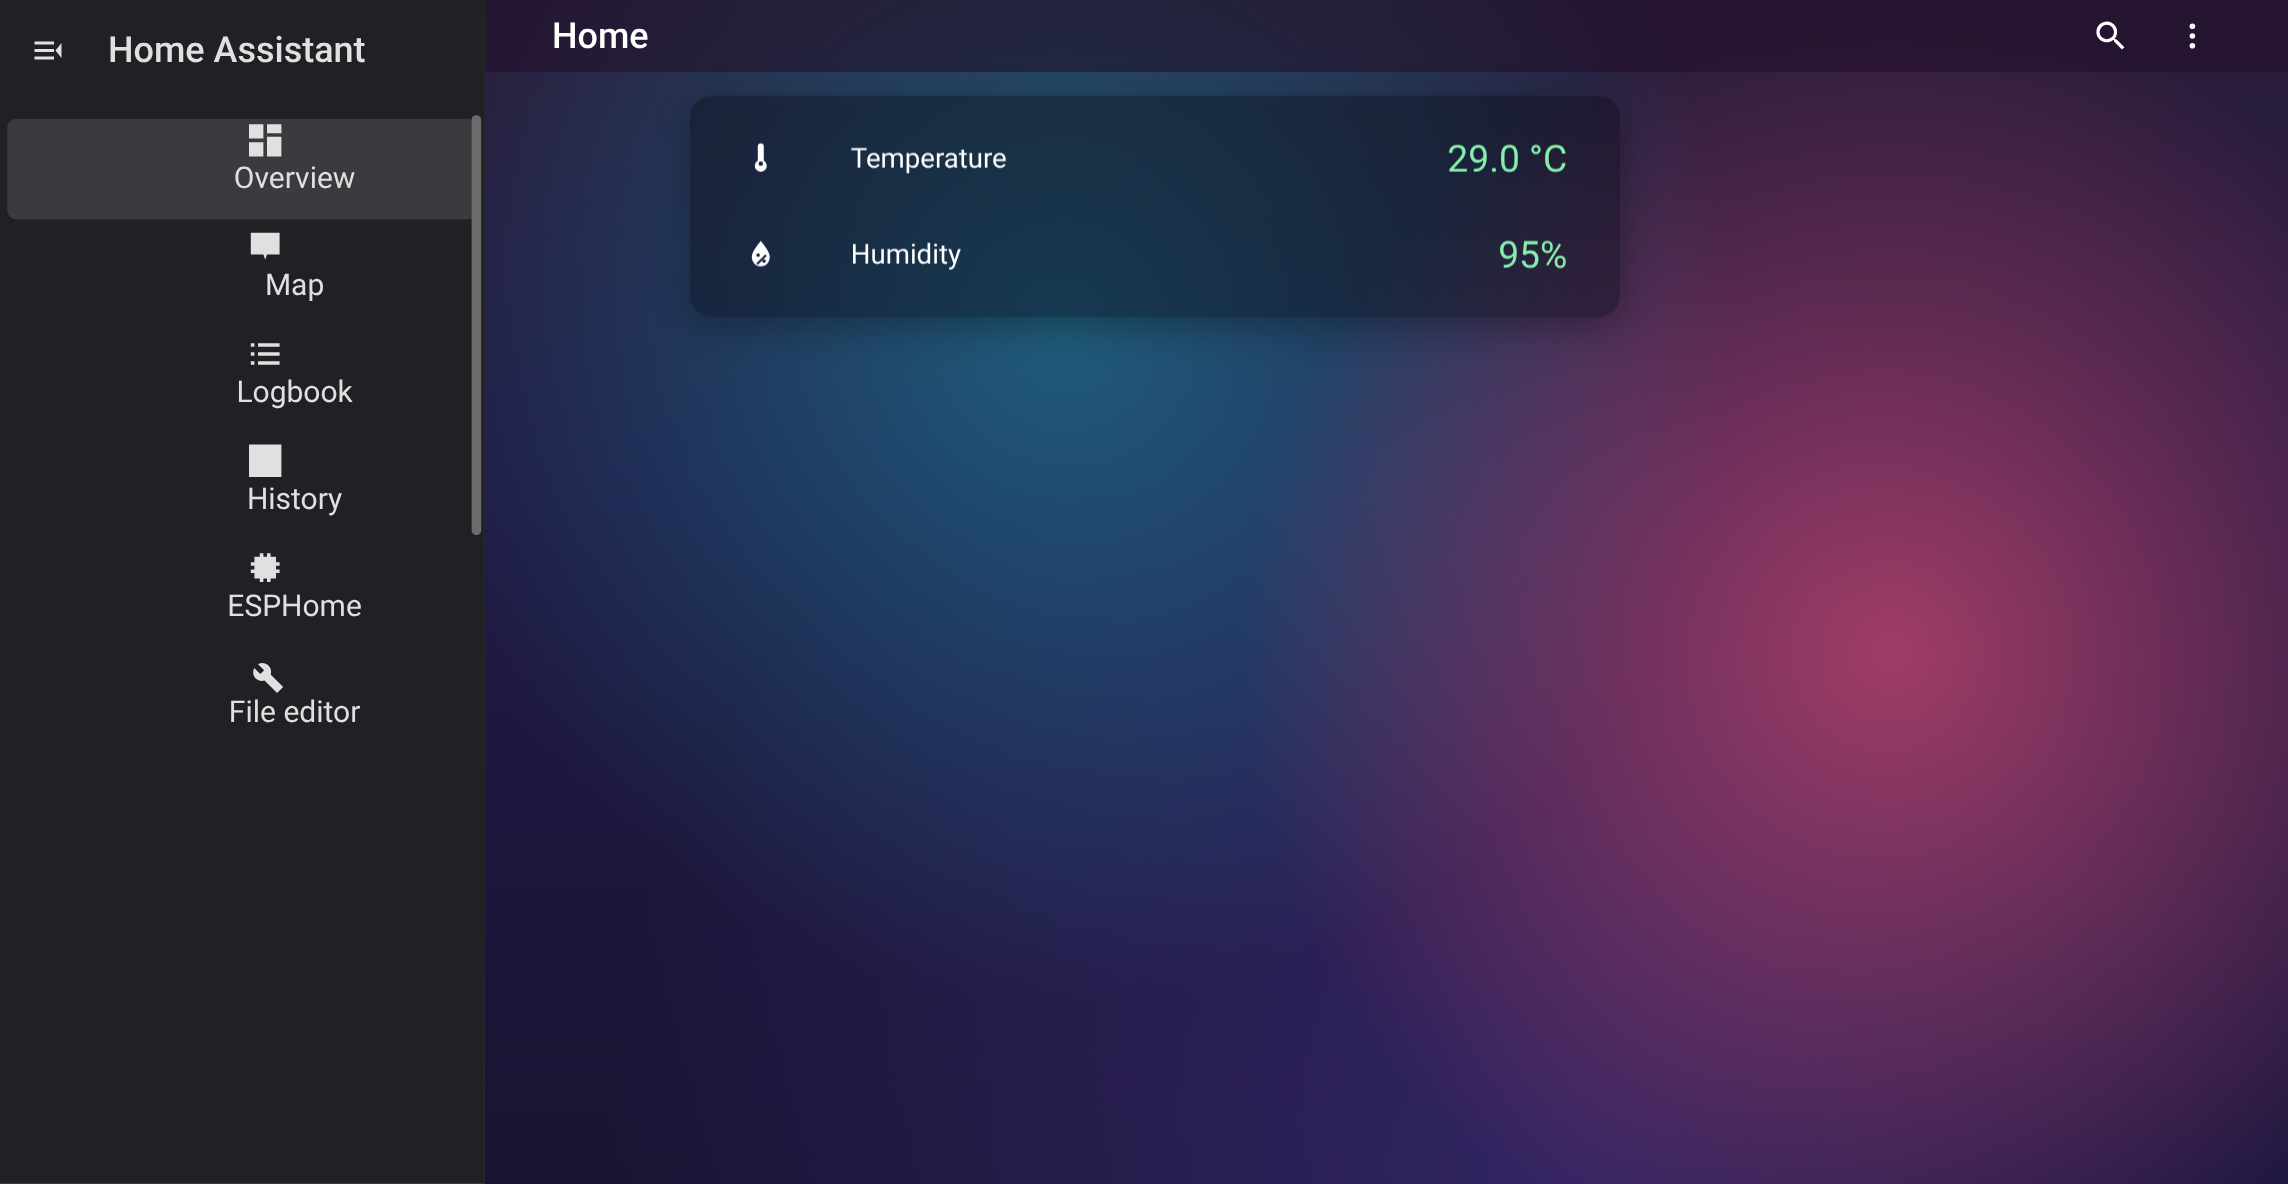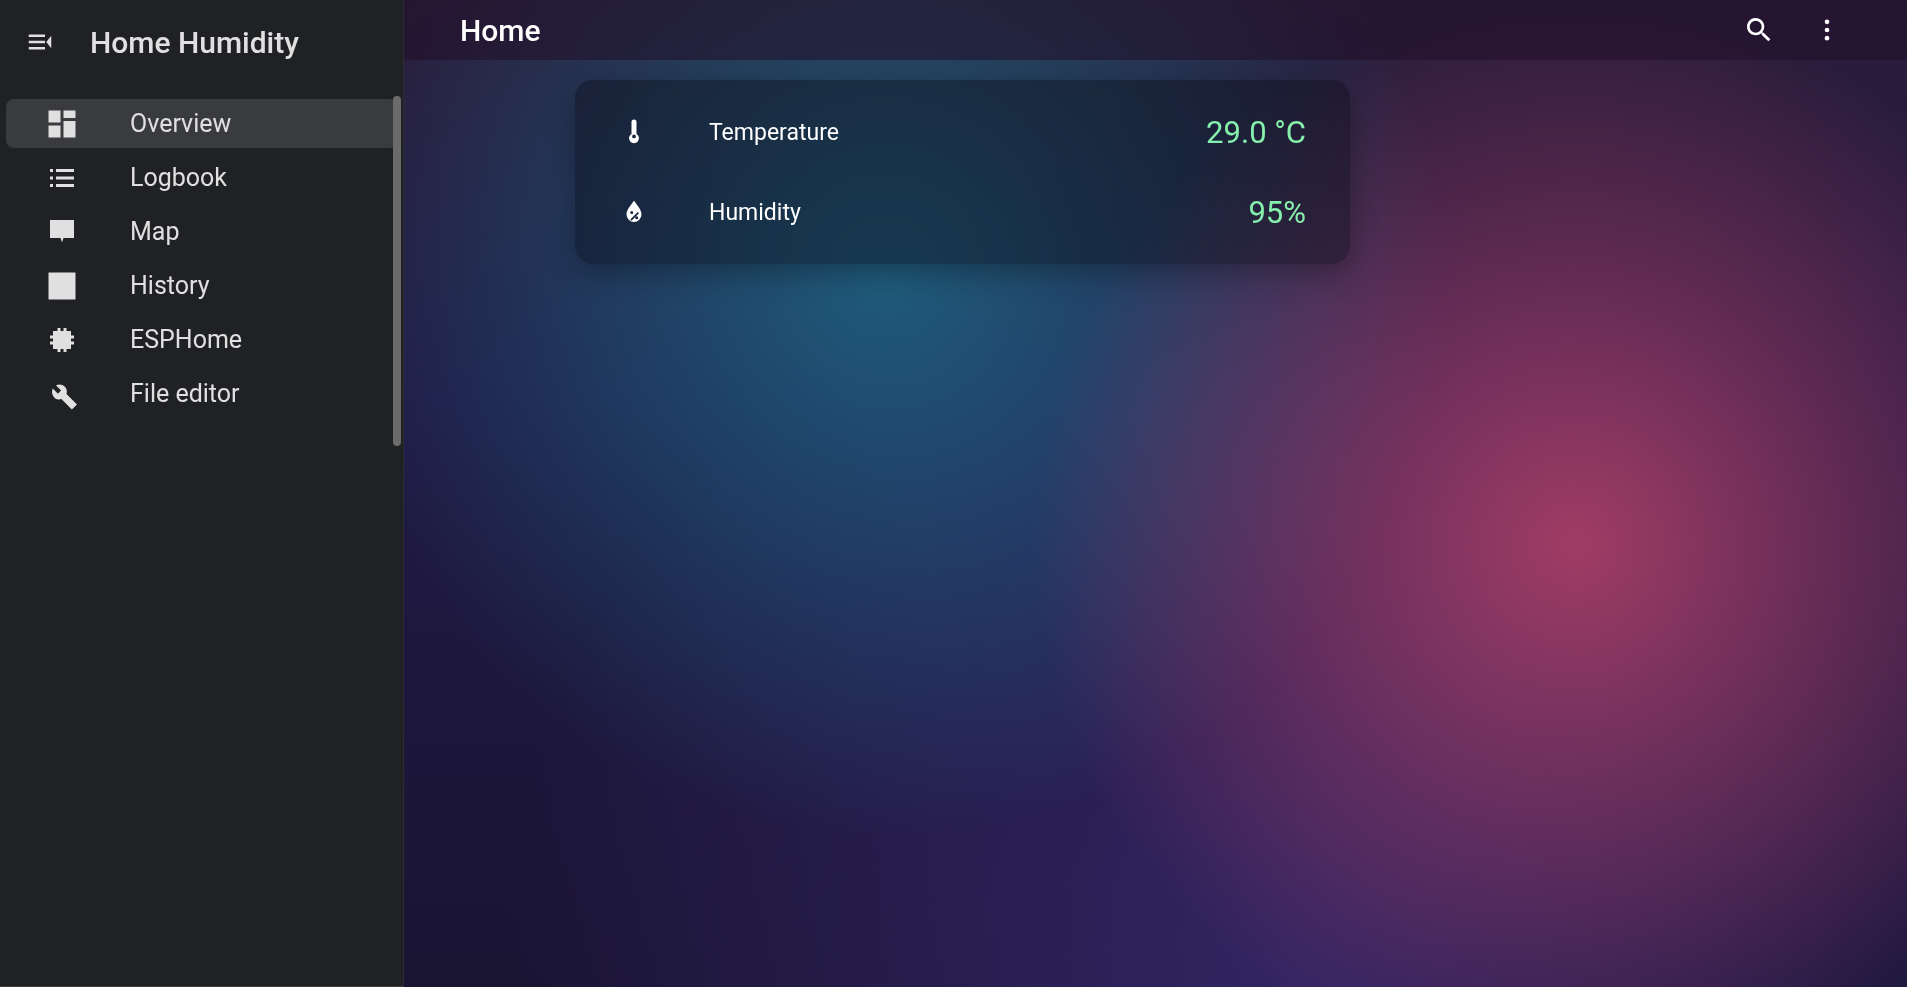--- a/index.html
+++ b/index.html
@@ -10,21 +10,21 @@
 .sidebar { width:404px; height:100%; background:#202124; display:flex; flex-direction:column; border-right:1px solid rgba(255,255,255,.05); }
 .sb-header { height:84px; display:flex; align-items:center; padding:0 20px; }
 .sb-header .collapse { width:40px; height:40px; display:flex; align-items:center; justify-content:center; fill:#e0e0e0; cursor:pointer; }
 .sb-header .title { font-size:30px; font-weight:500; color:#e0e0e0; margin-left:30px; }
 
 .sb-nav { flex:1; overflow:hidden; position:relative; padding-top:10px; }
 .sb-nav::after { 
   content:""; position:absolute; right:2px; top:12px; width:8px; height:350px;
   background:#6b6b6b; border-radius:4px;
 }
-.nav-item { height:49px; display:flex; align-items:center; padding-left:38px; margin:5px 6px; border-radius:8px; cursor:pointer; }
+.nav-item { height:84px; display:flex; align-items:center; padding-left:38px; margin:5px 6px; border-radius:8px; cursor:pointer;flex-direction:column; }
 .nav-item.active { background:#3a3b3e; }
 .nav-item .icon { width:36px; height:36px; fill:#e0e0e0; }
 .nav-item .label { font-size:25px; font-weight:400; color:#e0e0e0; margin-left:50px; }
 
 .sb-divider { height:1px; background:rgba(255,255,255,.15); margin:0; }
 .sb-footer { }
 .sb-footer .nav-item { margin:6px 6px; }
 .avatar-circle { width:52px; height:52px; border-radius:50%; background:#bdbdbd; color:#4a4a4a; display:flex; align-items:center; justify-content:center; font-size:22px; font-weight:500; }
 
 
@@ -56,41 +56,41 @@
 <div class="app">
 
   <aside class="sidebar">
     <div class="sb-header">
       <div class="collapse">
         <svg viewBox="0 0 24 24" width="30" height="30">
           <path d="M3 6h13v2H3V6m0 5h13v2H3v-2m0 5h13v2H3v-2"></path>
           <path d="M21 7l-4 5 4 5V7z"></path>
         </svg>
       </div>
-      <div class="title">Home Humidity</div>
+      <div class="title">Home Assistant</div>
     </div>
 
     <nav class="sb-nav">
       <div class="nav-item active">
         <svg class="icon" viewBox="0 0 24 24">
             <path d="M3 3h8v8H3V3m10 0h8v5h-8V3M3 13h8v8H3v-8m10-3h8v11h-8V10z"></path>
           </svg>
         <span class="label">Overview</span>
       </div>
       <div class="nav-item">
         <svg class="icon" viewBox="0 0 24 24">
+            <path d="M4 4h16v12H13l-1 3-1-3H4V4z"></path>
+          </svg>
+        <span class="label">Map</span>
+      </div>
+      <div class="nav-item">
+        <svg class="icon" viewBox="0 0 24 24">
             <path d="M4 6h2v2H4V6m4 0h12v2H8V6M4 11h2v2H4v-2m4 0h12v2H8v-2M4 16h2v2H4v-2m4 0h12v2H8v-2z"></path>
           </svg>
         <span class="label">Logbook</span>
-      </div>
-      <div class="nav-item">
-        <svg class="icon" viewBox="0 0 24 24">
-            <path d="M4 4h16v12H13l-1 3-1-3H4V4z"></path>
-          </svg>
-        <span class="label">Map</span>
       </div>
       <div class="nav-item">
         <svg class="icon" viewBox="0 0 24 24">
             <path d="M3 3h18v18H3V3m4 12h2v3H7v-3m4-4h2v7h-2v-7m4-4h2v11h-2V7z"></path>
           </svg>
         <span class="label">History</span>
       </div>
       <div class="nav-item">
         <svg class="icon" viewBox="0 0 24 24">
             <path d="M6 6h12v12H6V6M4 9h2v2H4V9m0 4h2v2H4v-2M18 9h2v2h-2V9m0 4h2v2h-2v-2M9 4h2v2H9V4m4 0h2v2h-2V4M9 18h2v2H9v-2m4 0h2v2h-2v-2z"></path>

